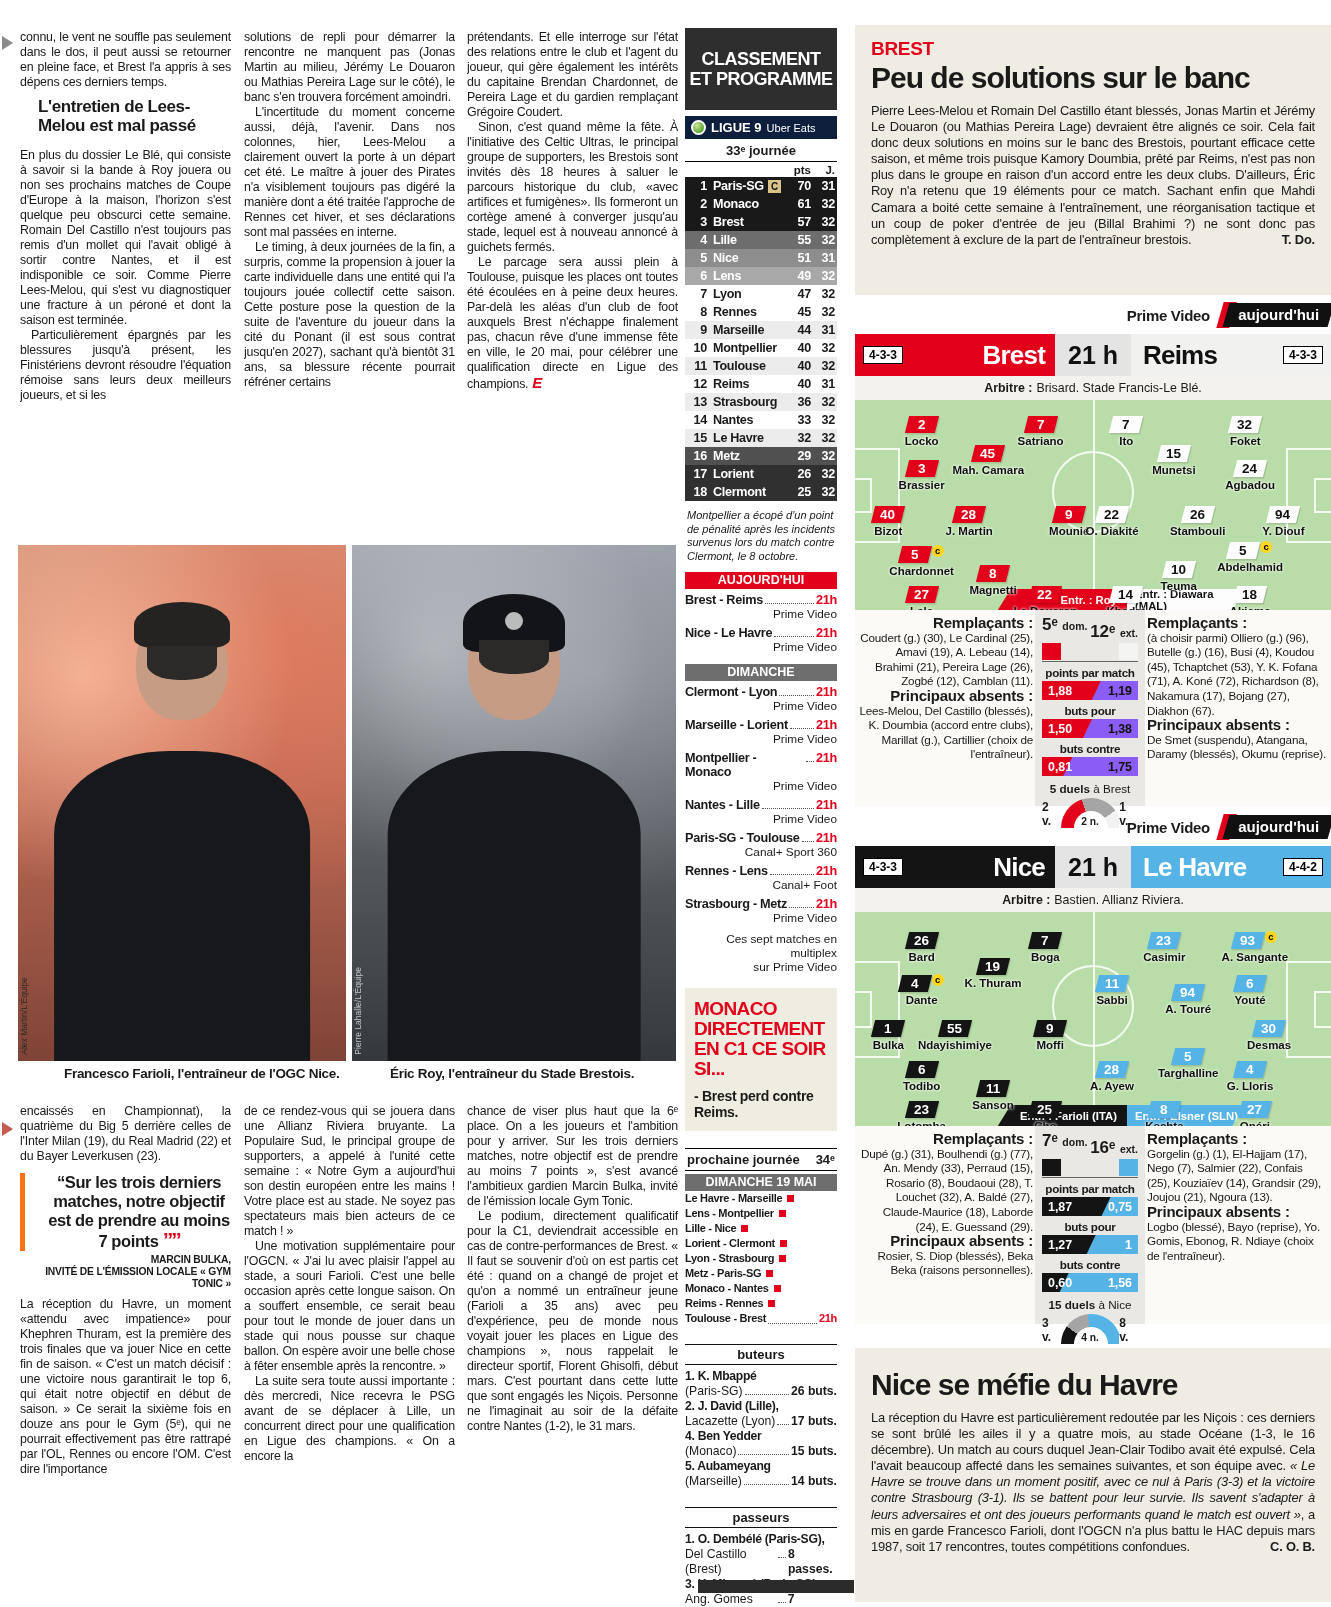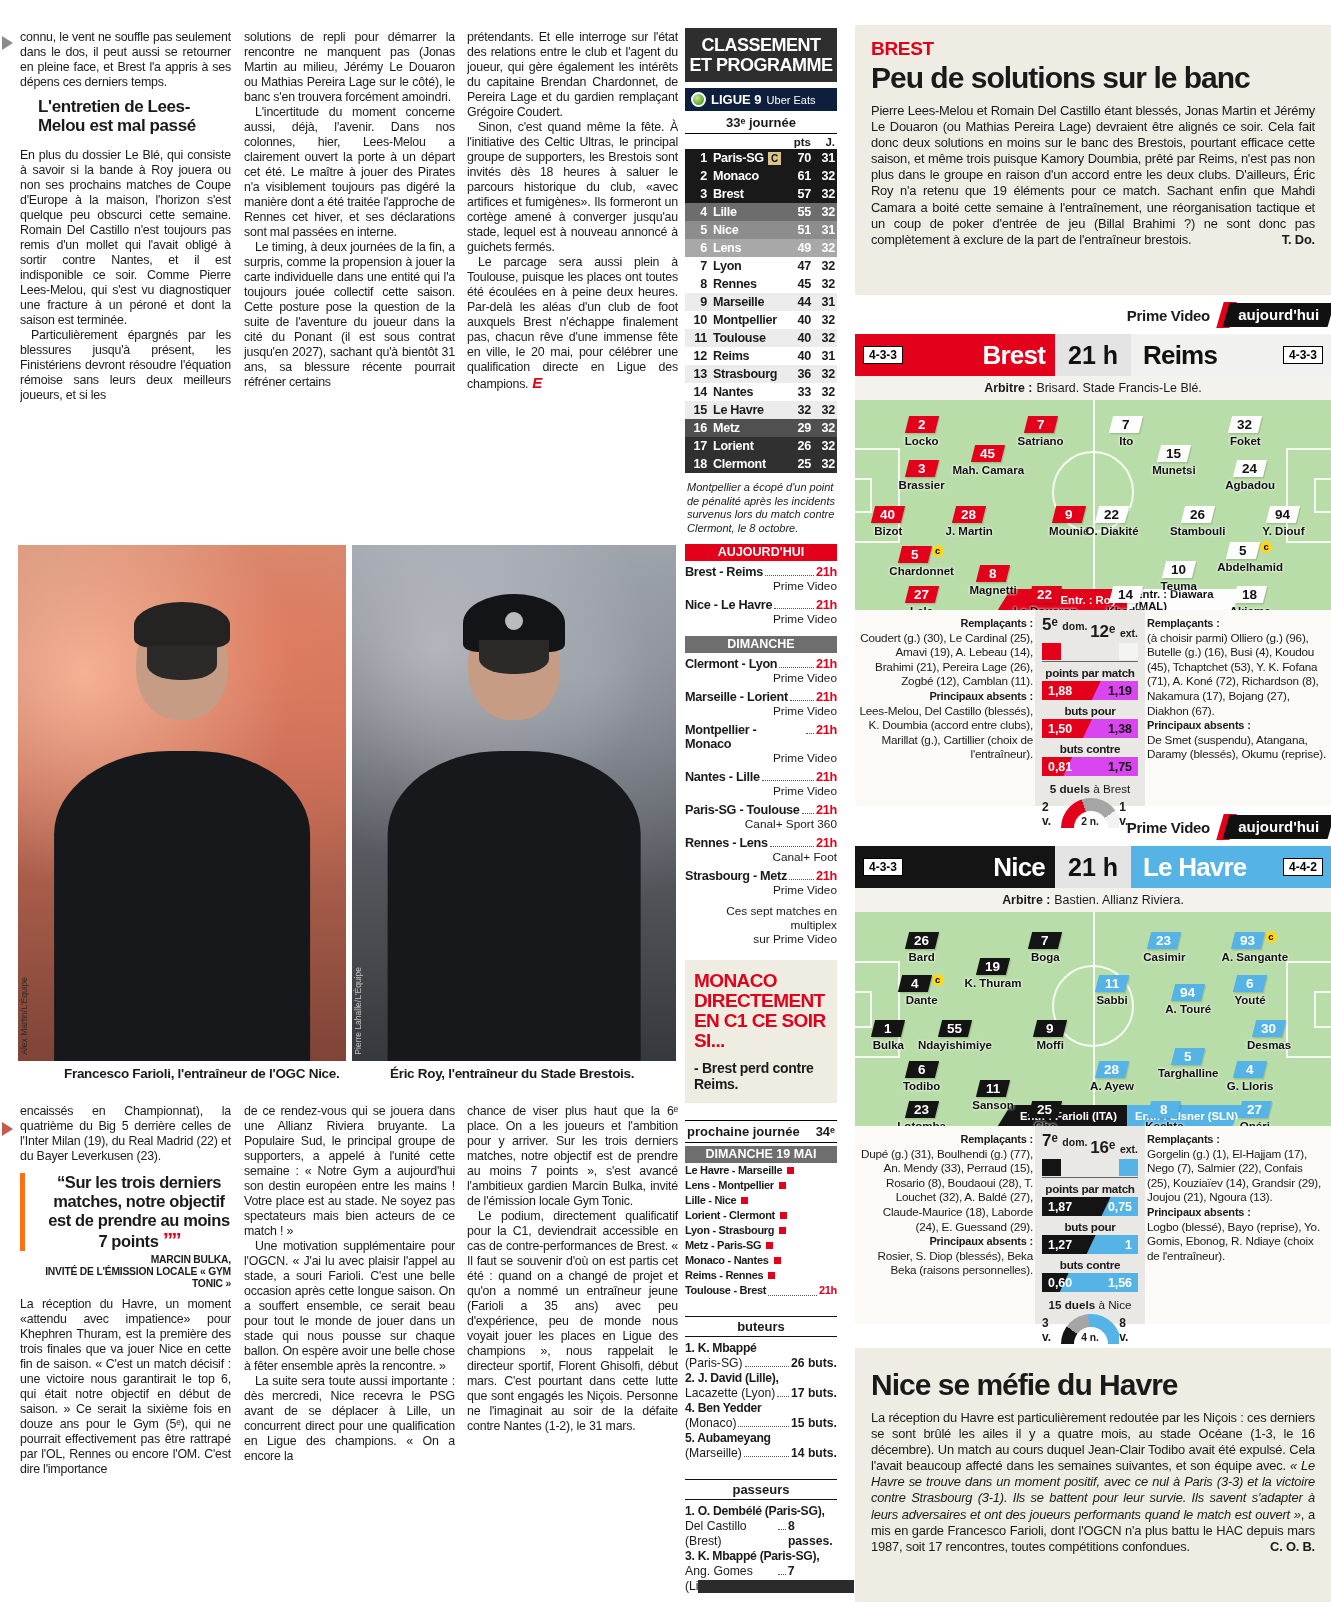--- a/index.html
+++ b/index.html
@@ -49,21 +49,21 @@
   .btxt{position:absolute;top:1104px;width:211px;height:498px;overflow:hidden;
         font-size:12.4px;line-height:15px;text-align:justify;letter-spacing:-0.2px;}
   #colD{left:20px}#colE{left:244px}#colF{left:467px}
   .pq{margin:9px 0 3px;padding-left:22px;border-left:5px solid #f97316;
       font-weight:bold;font-size:16.5px;line-height:19px;text-align:center;letter-spacing:-0.4px;}
   .pq .close{color:#e2001a;font-size:21px;letter-spacing:-2px;}
   .pq-attr{text-align:right;font-weight:bold;font-size:10.3px;line-height:12px;margin:3px 0 7px;}
   
   #midcol{position:absolute;left:685px;top:28px;width:152px;}
   .clsmnt-title{background:#2e2e2e;color:#fff;font-weight:bold;font-size:18px;line-height:20px;
-      text-align:center;padding:7px 0;letter-spacing:-0.5px;}
+      text-align:center;padding:21px 0;letter-spacing:-0.5px;}
   .l1bar{margin-top:6px;background:#0e1f3d;color:#fff;display:flex;align-items:center;gap:5px;padding:4px 6px;}
   .l1logo{width:15px;height:15px;border-radius:50%;flex:0 0 15px;box-sizing:border-box;
       background:radial-gradient(circle at 35% 35%,#cfe89a,#56a42c 72%);border:2px solid #fff;}
   .l1text{font-weight:bold;font-size:13px;}.l1sub{font-size:11px;font-weight:normal;}
   .round{border-bottom:1px solid #000;text-align:center;font-weight:bold;font-size:13px;padding:4px 0 3px;}
   .sthead{display:flex;font-weight:bold;font-size:11.5px;padding:2px 2px 1px;}
   .sthead .sp1{flex:1}.sthead .pts{width:30px;text-align:right}.sthead .j{width:24px;text-align:right}
   .st-row{display:flex;align-items:center;height:18px;font-size:12.6px;font-weight:bold;padding:0 2px;letter-spacing:-0.3px;}
   .st-rank{width:20px;text-align:right;padding-right:6px;font-weight:bold;}
   .st-team{flex:1;display:flex;align-items:center;overflow:hidden;white-space:nowrap;}
@@ -158,33 +158,33 @@
   .entr .eh{flex:1.08;display:flex;align-items:center;justify-content:flex-end;padding-right:10px;
       clip-path:polygon(13px 0,100% 0,100% 100%,0 100%);}
   .entr .ea{flex:1;display:flex;align-items:center;padding-left:8px;
       clip-path:polygon(0 0,100% 0,calc(100% - 13px) 100%,0 100%);}
   #pitch1 .eh{background:#e2001a;color:#fff}#pitch1 .ea{background:#fdfdfd;color:#111}
   #pitch2 .eh{background:#141414;color:#fff}#pitch2 .ea{background:#55b4e5;color:#fff}
   .statsec{position:absolute;left:0;width:476px;background:#fbfaf7;}
   #stat1{top:610px;height:196px;}#stat2{top:1126px;height:198px;}
   .subsL{position:absolute;left:4px;top:6px;width:174px;text-align:right;font-size:11.7px;line-height:14.6px;letter-spacing:-0.2px;}
   .subsR{position:absolute;left:292px;top:6px;width:180px;text-align:left;font-size:11.7px;line-height:14.6px;letter-spacing:-0.2px;}
-  .slbl{font-weight:bold;font-size:11px;}
+  .slbl{font-weight:bold;font-size:15px;}
   .statmid{position:absolute;left:180px;top:0;width:110px;height:100%;background:#e9e8e4;
       padding:5px 7px;box-sizing:border-box;}
   .rk{display:flex;justify-content:space-between;align-items:flex-start;}
   .rknum{font-weight:bold;font-size:17px;}.rklab{font-size:10.5px;font-weight:bold;}
   .rk .ext{margin-top:7px;}
   .rksq{display:flex;justify-content:space-between;border-bottom:1px solid #666;padding-bottom:1px;margin-top:1px;}
   .sq{width:19px;height:17px;}
   #stat1 .sq.h{background:#e2001a}#stat1 .sq.a{background:#f4f4f2}
   #stat2 .sq.h{background:#141414}#stat2 .sq.a{background:#55b4e5}
   .stlabel{text-align:center;font-weight:bold;font-size:11.7px;margin-top:4px;letter-spacing:-0.3px;}
   .sbar{position:relative;height:19px;margin-top:2px;overflow:hidden;}
-  #stat1 .sbar{background:#d946ef}#stat2 .sbar{background:#55b4e5}
+  #stat1 .sbar{background:#8b5cf6}#stat2 .sbar{background:#55b4e5}
   .sbar .fill{position:absolute;left:0;top:0;bottom:0;clip-path:polygon(0 0,100% 0,calc(100% - 9px) 100%,0 100%);}
   #stat1 .fill{background:#e2001a}#stat2 .fill{background:#141414}
   .sbar .hv{position:absolute;left:6px;top:50%;transform:translateY(-50%);font-weight:bold;font-size:12.4px;color:#fff;}
   .sbar .av{position:absolute;right:6px;top:50%;transform:translateY(-50%);font-weight:bold;font-size:12.4px;}
   #stat1 .av{color:#111}#stat2 .av{color:#fff}
   .du{margin-top:6px;text-align:center;font-size:11.7px;}
   .gaugewrap{display:flex;align-items:flex-end;justify-content:space-between;margin-top:3px;}
   .gv{font-weight:bold;font-size:12px;}
   .gauge{position:relative;width:60px;height:30px;overflow:hidden;}
   .disc{position:absolute;left:0;top:0;width:60px;height:60px;border-radius:50%;}

